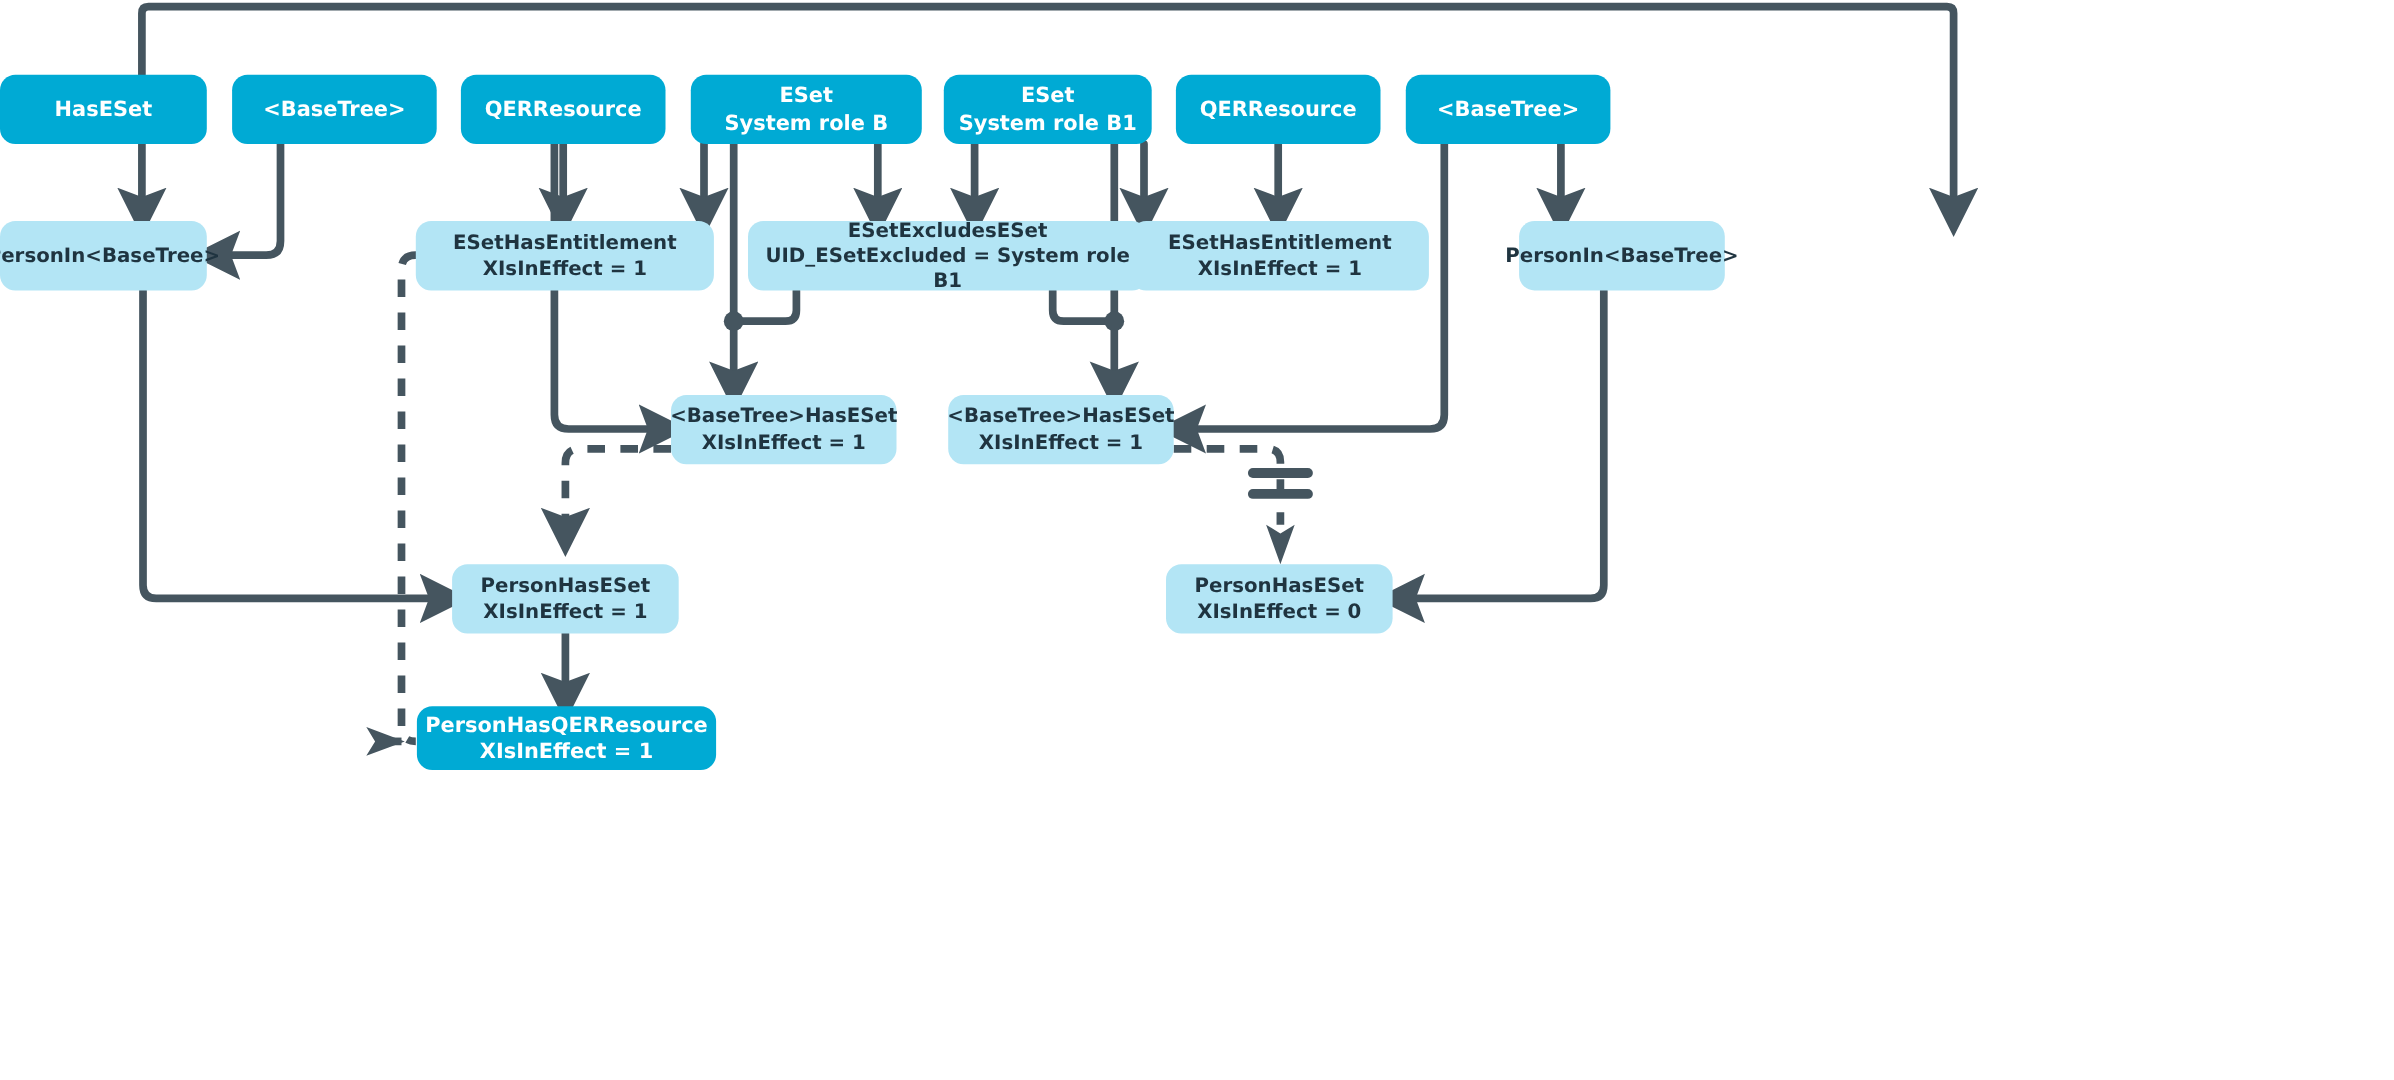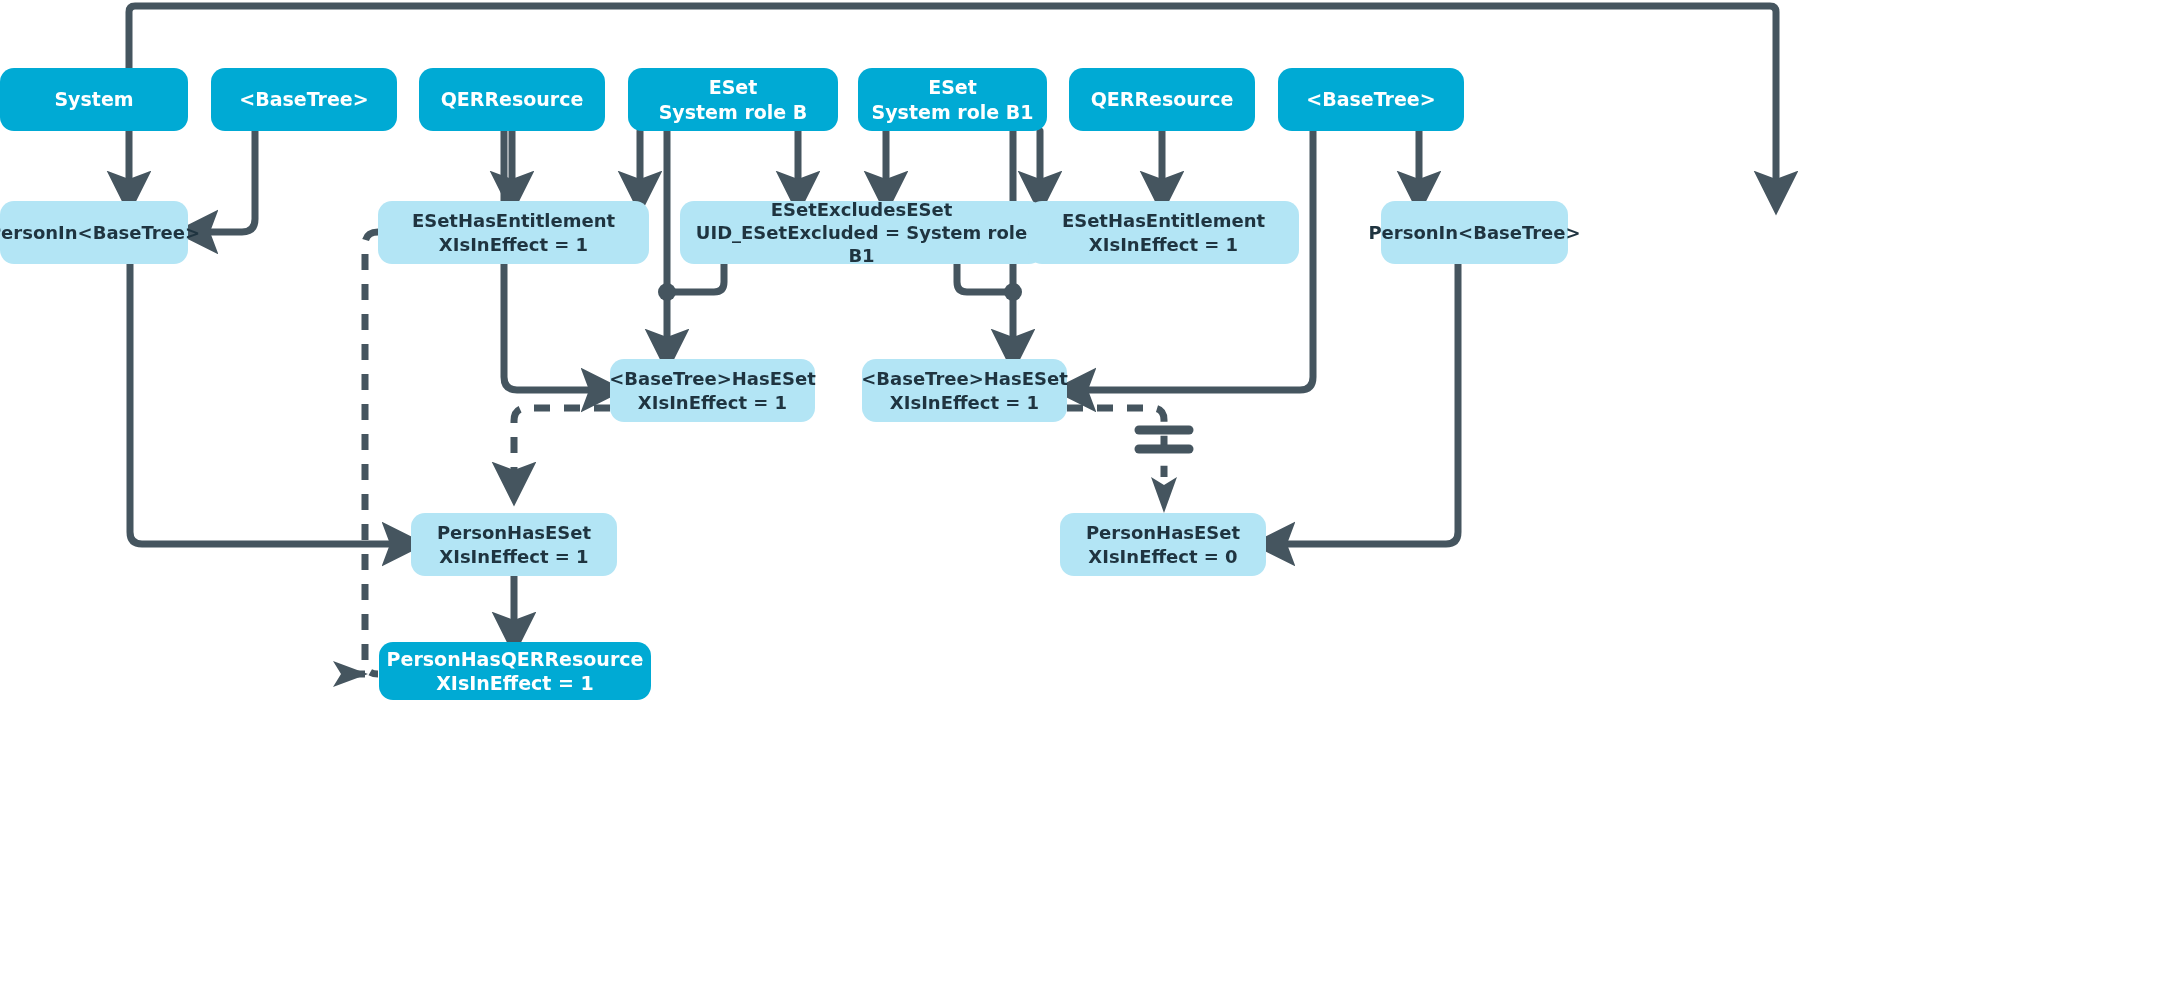--- a/index.html
+++ b/index.html
@@ -85,21 +85,21 @@
       <line x1="1139" y1="449" x2="1189" y2="449"></line>
     </g>
 
     <g fill="#45555F" stroke="none">
       <circle cx="667" cy="292" r="9"></circle>
       <circle cx="1013" cy="292" r="9"></circle>
     </g>
   </svg>
 
   <div class="node primary" style="left:0px;top:68px;width:188px;height:63px;">
-    <span class="label">System</span>
+    <span class="label">HasESet</span>
   </div>
 
   <div class="node primary" style="left:211px;top:68px;width:186px;height:63px;">
     <span class="label">&lt;BaseTree&gt;</span>
   </div>
 
   <div class="node primary" style="left:419px;top:68px;width:186px;height:63px;">
     <span class="label">QERResource</span>
   </div>
 

